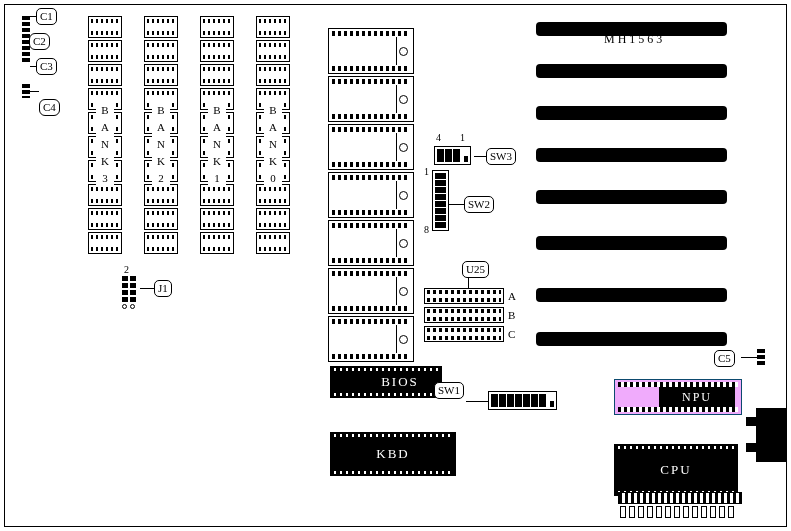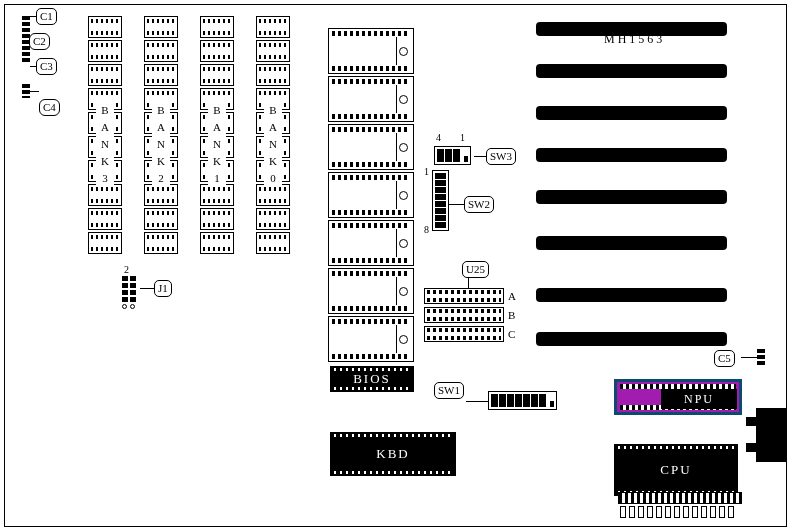--- a/index.html
+++ b/index.html
@@ -35,21 +35,21 @@
         border:1px solid #000;border-radius:50%;}
 
   
   .blackchip{position:absolute;background:#000;color:#fff;display:flex;align-items:center;
         justify-content:center;font-size:13px;letter-spacing:2px;}
   .blackchip::before,.blackchip::after{content:"";position:absolute;left:4px;right:4px;height:3px;
         background:repeating-linear-gradient(90deg,#fff 0 2px,transparent 2px 6px);}
   .blackchip::before{top:2px;} .blackchip::after{bottom:2px;}
 
   
-  .socket{position:absolute;border:3px solid #0c4a6e;box-sizing:border-box;background:#a21caf;}
+  .socket{position:absolute;border:1px solid #0c4a6e;box-sizing:border-box;background:#f0abfc;}
   .socket::before,.socket::after{content:"";position:absolute;left:3px;right:3px;height:5px;
         background:repeating-linear-gradient(90deg,#000 0 3px,#fff 3px 6px);}
   .socket::before{top:2px;} .socket::after{bottom:2px;}
   .socket .inner{position:absolute;left:44px;top:7px;width:76px;height:20px;background:#000;color:#fff;
         display:flex;align-items:center;justify-content:center;font-size:12px;letter-spacing:2px;z-index:2;}
 
   
   .slot{position:absolute;left:536px;width:191px;height:14px;background:#000;border-radius:4px;}
 
   
@@ -222,21 +222,21 @@
     <div class="bchip">
         <div class="endline"></div>
         <div class="notch"></div>
       </div>
     <div class="bchip">
         <div class="endline"></div>
         <div class="notch"></div>
       </div>
   </div>
 
-  <div class="blackchip" style="left:330px;top:366px;width:84px;height:26px;">BIOS</div>
+  <div class="blackchip" style="left:330px;top:366px;width:84px;height:32px;padding-left:28px;">BIOS</div>
   <div class="blackchip" style="left:330px;top:432px;width:126px;height:44px;">KBD</div>
 
   <div class="pin-num" style="left:436px;top:132px;">4</div>
   <div class="pin-num" style="left:460px;top:132px;">1</div>
   <div class="dipswitch" style="left:434px;top:146px;">
     <div class="cell"></div>
     <div class="cell"></div>
     <div class="cell"></div>
     <div class="cell off"></div>
   </div>

